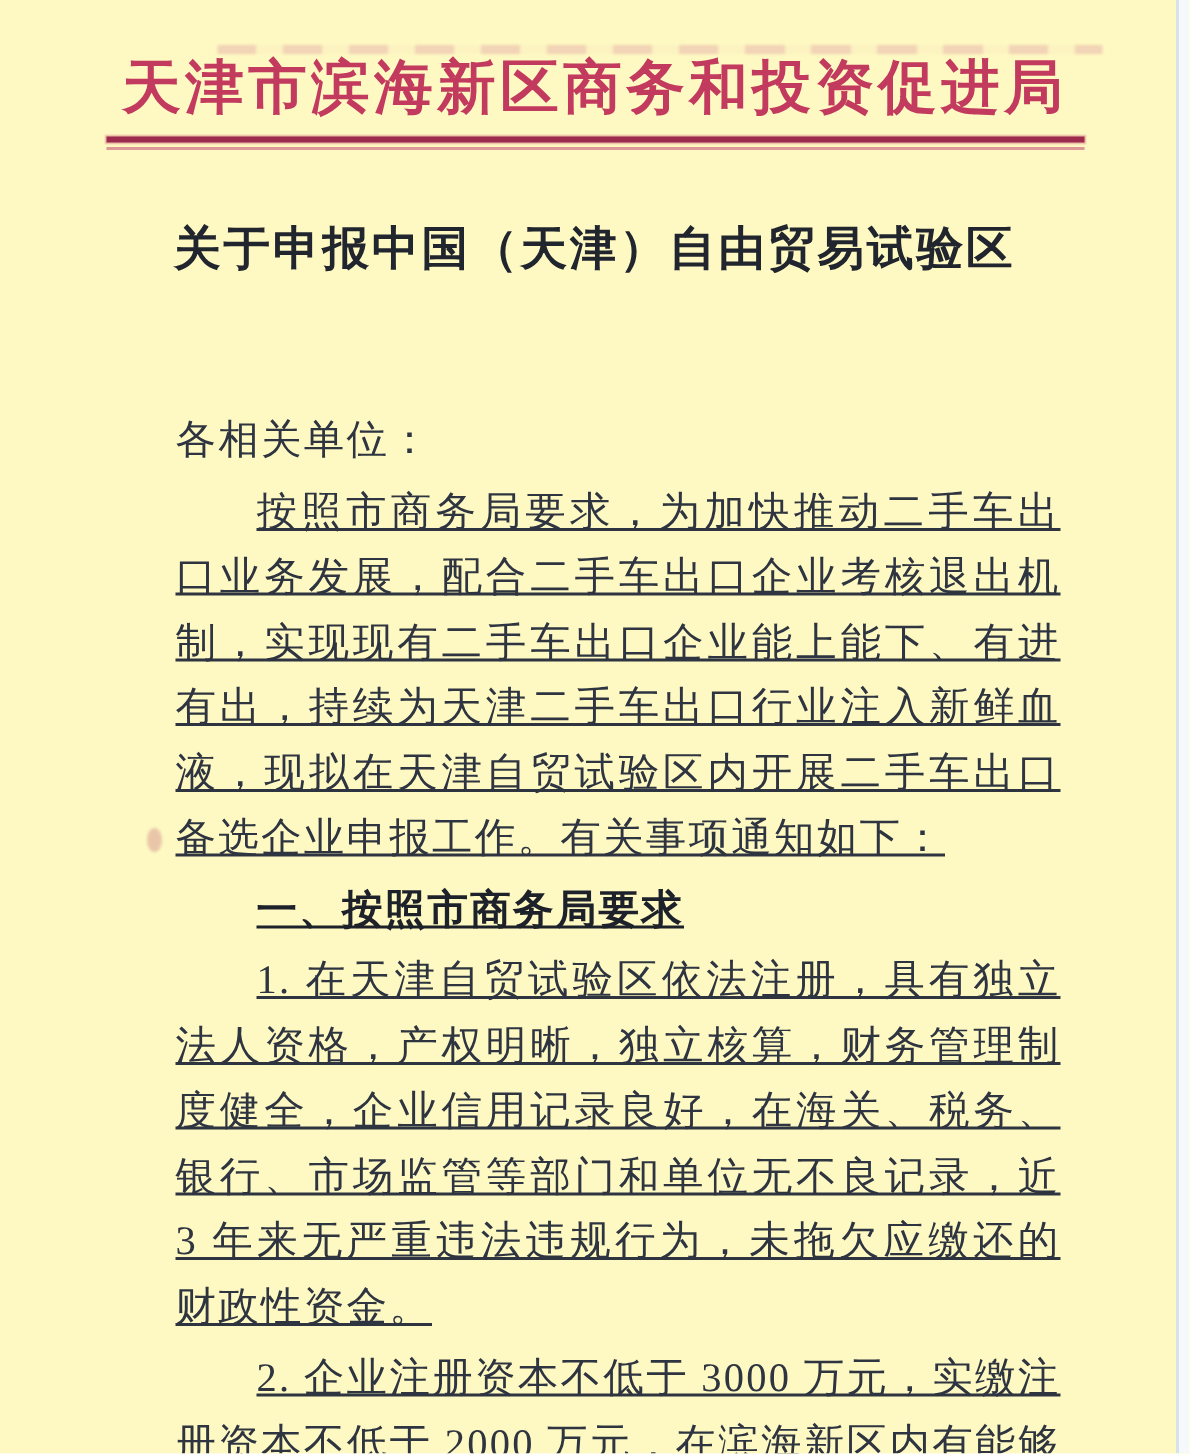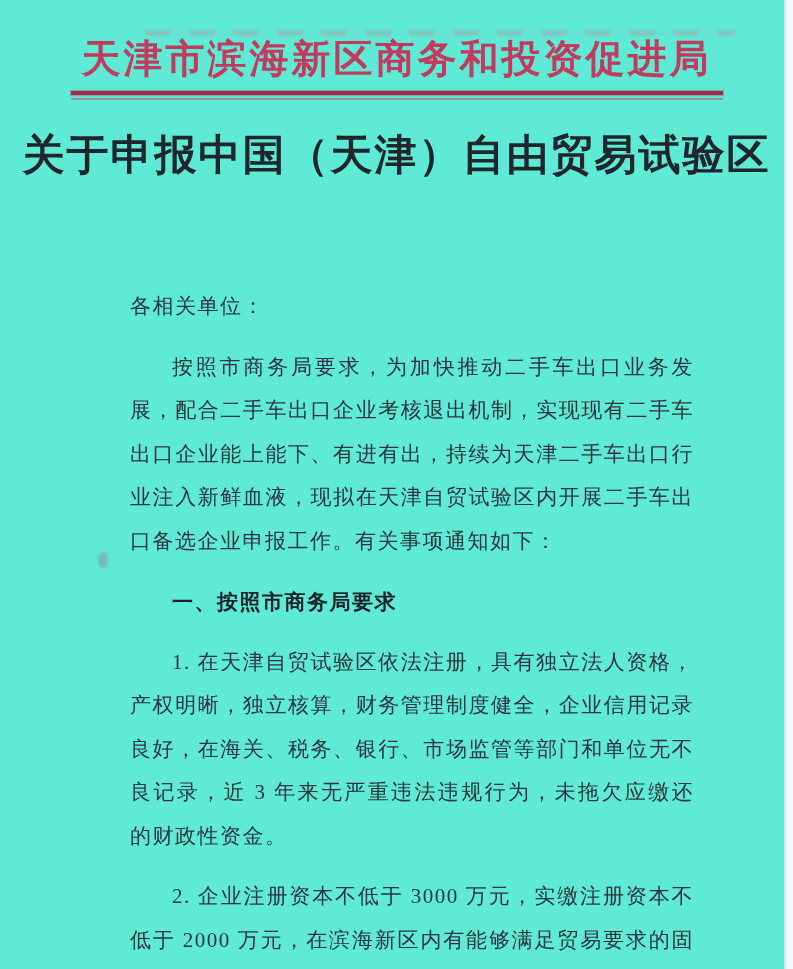--- a/index.html
+++ b/index.html
@@ -1,21 +1,21 @@
 <!DOCTYPE html>
 <html style="--accent-red: #c23a5e; --rule-red: #9c2b4e; --ink: #2e3440; --title-ink: #20252e;"><head>
 <meta charset="utf-8">
 <style>
   html, body { margin: 0; padding: 0; background: #ffffff; }
   .page {
     position: relative;
     width: 793px;
     height: 969px;
     margin: 0;
-    background: #5eead4;
+    background: #fef9c3;
     overflow: hidden;
     font-family: "Liberation Serif", "DejaVu Serif", serif;
   }
 
   
   .scan-line-right {
     position: absolute;
     top: 0; bottom: 0;
     right: 7px;
     width: 2px;
@@ -70,47 +70,47 @@
     box-shadow: 0 0 1px 1px rgba(194, 58, 94, 0.35);
   }
   .rule-thin {
     margin-top: 3px;
     height: 2px;
     background: rgba(192, 74, 112, 0.55);
   }
 
   
   .doc-title {
-    margin: 32px 0 0 0;
+    margin: 42px 0 0 0;
     text-align: center;
-    font-size: 42px;
+    font-size: 31px;
     font-weight: 700;
     line-height: 47px;
     letter-spacing: 2px;
     color: var(--title-ink, #20252e);
   }
   .t-line { display: block; }
 
   
   .body {
     position: absolute;
     top: 268px;
     left: 113px;
     width: 598px;
     color: var(--ink, #2e3440);
   }
   .body p, .body h2 {
-    margin: 17px;
-    font-size: 21px;
+    margin: 4px;
+    font-size: 27px;
     line-height: 43.5px;
     letter-spacing: 1.5px;
     text-align: justify;
     word-break: break-all;
   }
-  .indent { text-indent: 2em; }
+  .indent { text-indent: 2em; text-decoration: underline; }
   .section-heading {
     font-family: "Liberation Sans", "DejaVu Sans", sans-serif;
     font-weight: 700;
     font-size: 26px;
     color: #1d2129;
   }
 </style>
 </head>
 <body>
 

